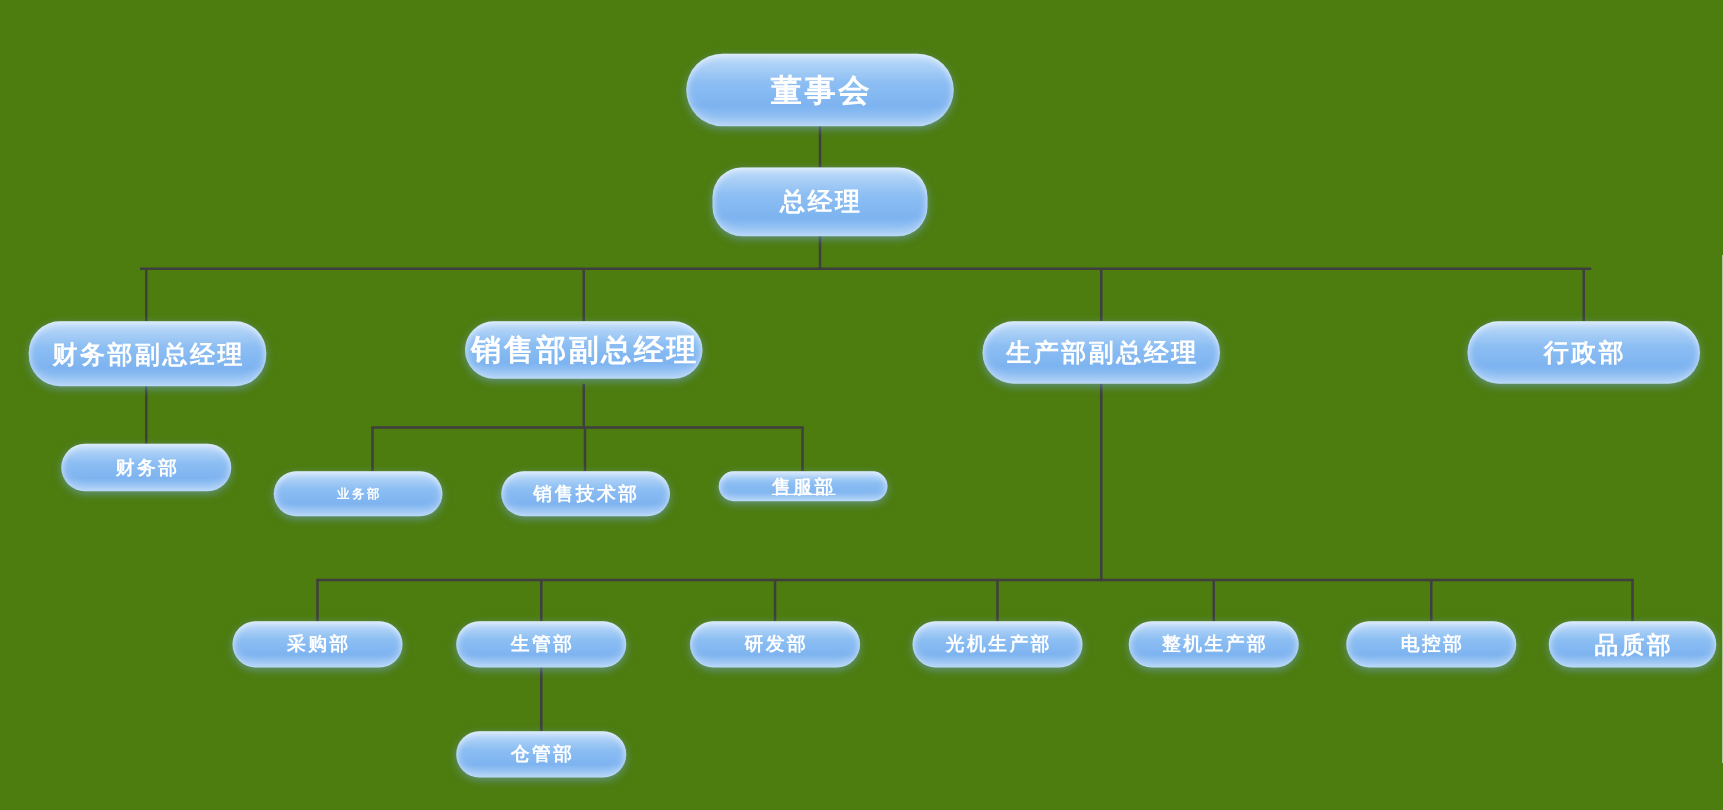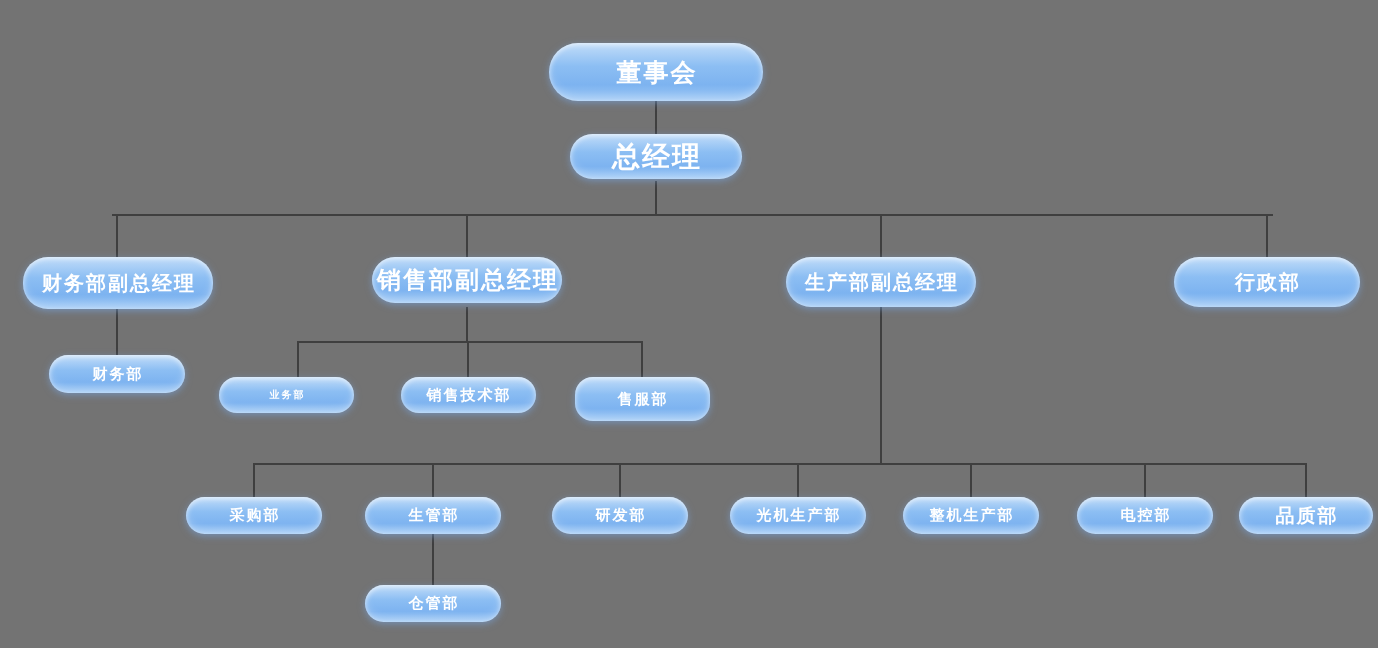--- a/index.html
+++ b/index.html
@@ -14,21 +14,21 @@
     background:linear-gradient(180deg,var(--g1) 0%,var(--g2) 40%,var(--g3) 72%,var(--g4) 100%);
     box-shadow:0 2px 7px rgba(120,170,235,.55),
                inset 0 2px 5px rgba(255,255,255,.55),
                inset 0 -4px 8px rgba(255,255,255,.28);
   }
   .edge{position:absolute;background:var(--line);}
 </style>
 </head>
 <body>
 
-<div class="stage" style="--line: #3f3f3f; --g1: #c2ddf9; --g2: #8cbef3; --g3: #7db3f0; --g4: #9fc9f5; background: #737373;">
+<div class="stage" style="--line: #3f3f3f; --g1: #c2ddf9; --g2: #8cbef3; --g3: #7db3f0; --g4: #9fc9f5; background: #4d7c0f;">
     <div class="edge" style="left: 655px; top: 101px; width: 2px; height: 33px;"></div>
     <div class="edge" style="left: 655px; top: 181px; width: 2px; height: 35px;"></div>
     <div class="edge" style="left: 112px; top: 214px; width: 1161px; height: 2px;"></div>
     <div class="edge" style="left: 116px; top: 215px; width: 2px; height: 42px;"></div>
     <div class="edge" style="left: 466px; top: 215px; width: 2px; height: 42px;"></div>
     <div class="edge" style="left: 880px; top: 215px; width: 2px; height: 42px;"></div>
     <div class="edge" style="left: 1266px; top: 215px; width: 2px; height: 42px;"></div>
     <div class="edge" style="left: 116px; top: 307px; width: 2px; height: 48px;"></div>
     <div class="edge" style="left: 466px; top: 307px; width: 2px; height: 36px;"></div>
     <div class="edge" style="left: 297px; top: 341px; width: 346px; height: 2px;"></div>
@@ -39,29 +39,29 @@
     <div class="edge" style="left: 253px; top: 463px; width: 1054px; height: 2px;"></div>
     <div class="edge" style="left: 253px; top: 464px; width: 2px; height: 33px;"></div>
     <div class="edge" style="left: 432px; top: 464px; width: 2px; height: 33px;"></div>
     <div class="edge" style="left: 619px; top: 464px; width: 2px; height: 33px;"></div>
     <div class="edge" style="left: 797px; top: 464px; width: 2px; height: 33px;"></div>
     <div class="edge" style="left: 970px; top: 464px; width: 2px; height: 33px;"></div>
     <div class="edge" style="left: 1144px; top: 464px; width: 2px; height: 33px;"></div>
     <div class="edge" style="left: 1305px; top: 464px; width: 2px; height: 33px;"></div>
     <div class="edge" style="left: 432px; top: 534px; width: 2px; height: 51px;"></div>
     <div class="node" style="left: 549px; top: 43px; width: 214px; height: 58px; font-size: 25px; border-radius: 29px; color: rgb(255, 255, 255);">董事会</div>
-    <div class="node" style="left: 570px; top: 134px; width: 172px; height: 45px; font-size: 28px; border-radius: 23.5px; color: rgb(255, 255, 255);">总经理</div>
+    <div class="node" style="left: 570px; top: 134px; width: 172px; height: 55px; font-size: 20px; border-radius: 23.5px; color: rgb(255, 255, 255);">总经理</div>
     <div class="node" style="left: 23px; top: 257px; width: 190px; height: 52px; font-size: 20px; border-radius: 25px; color: rgb(255, 255, 255);">财务部副总经理</div>
     <div class="node" style="left: 372px; top: 257px; width: 190px; height: 46px; font-size: 24px; border-radius: 25px; color: rgb(255, 255, 255);">销售部副总经理</div>
     <div class="node" style="left: 786px; top: 257px; width: 190px; height: 50px; font-size: 20px; border-radius: 25px; color: rgb(255, 255, 255);">生产部副总经理</div>
     <div class="node" style="left: 1174px; top: 257px; width: 186px; height: 50px; font-size: 20px; border-radius: 25px; color: rgb(255, 255, 255);">行政部</div>
     <div class="node" style="left: 49px; top: 355px; width: 136px; height: 38px; font-size: 15px; border-radius: 19px; color: rgb(255, 255, 255);">财务部</div>
     <div class="node" style="left: 219px; top: 377px; width: 135px; height: 36px; font-size: 10px; border-radius: 18px; color: rgb(255, 255, 255);">业务部</div>
     <div class="node" style="left: 400.5px; top: 377px; width: 135px; height: 36px; font-size: 15px; border-radius: 18px; color: rgb(255, 255, 255);">销售技术部</div>
-    <div class="node" style="left: 574.5px; top: 377px; width: 135px; height: 44px; font-size: 15px; border-radius: 18px; color: rgb(255, 255, 255);">售服部</div>
+    <div class="node" style="left: 574.5px; top: 377px; width: 135px; height: 24px; font-size: 15px; border-radius: 18px; color: rgb(255, 255, 255); text-decoration: underline;">售服部</div>
     <div class="node" style="left: 186px; top: 497px; width: 136px; height: 37px; font-size: 15px; border-radius: 18.5px; color: rgb(255, 255, 255);">采购部</div>
     <div class="node" style="left: 365px; top: 497px; width: 136px; height: 37px; font-size: 15px; border-radius: 18.5px; color: rgb(255, 255, 255);">生管部</div>
     <div class="node" style="left: 552px; top: 497px; width: 136px; height: 37px; font-size: 15px; border-radius: 18.5px; color: rgb(255, 255, 255);">研发部</div>
     <div class="node" style="left: 730px; top: 497px; width: 136px; height: 37px; font-size: 15px; border-radius: 18.5px; color: rgb(255, 255, 255);">光机生产部</div>
     <div class="node" style="left: 903px; top: 497px; width: 136px; height: 37px; font-size: 15px; border-radius: 18.5px; color: rgb(255, 255, 255);">整机生产部</div>
     <div class="node" style="left: 1077px; top: 497px; width: 136px; height: 37px; font-size: 15px; border-radius: 18.5px; color: rgb(255, 255, 255);">电控部</div>
     <div class="node" style="left: 1239px; top: 497px; width: 134px; height: 37px; font-size: 19px; border-radius: 18.5px; color: rgb(255, 255, 255);">品质部</div>
     <div class="node" style="left: 365px; top: 585px; width: 136px; height: 37px; font-size: 15px; border-radius: 18.5px; color: rgb(255, 255, 255);">仓管部</div>
   </div>
 

